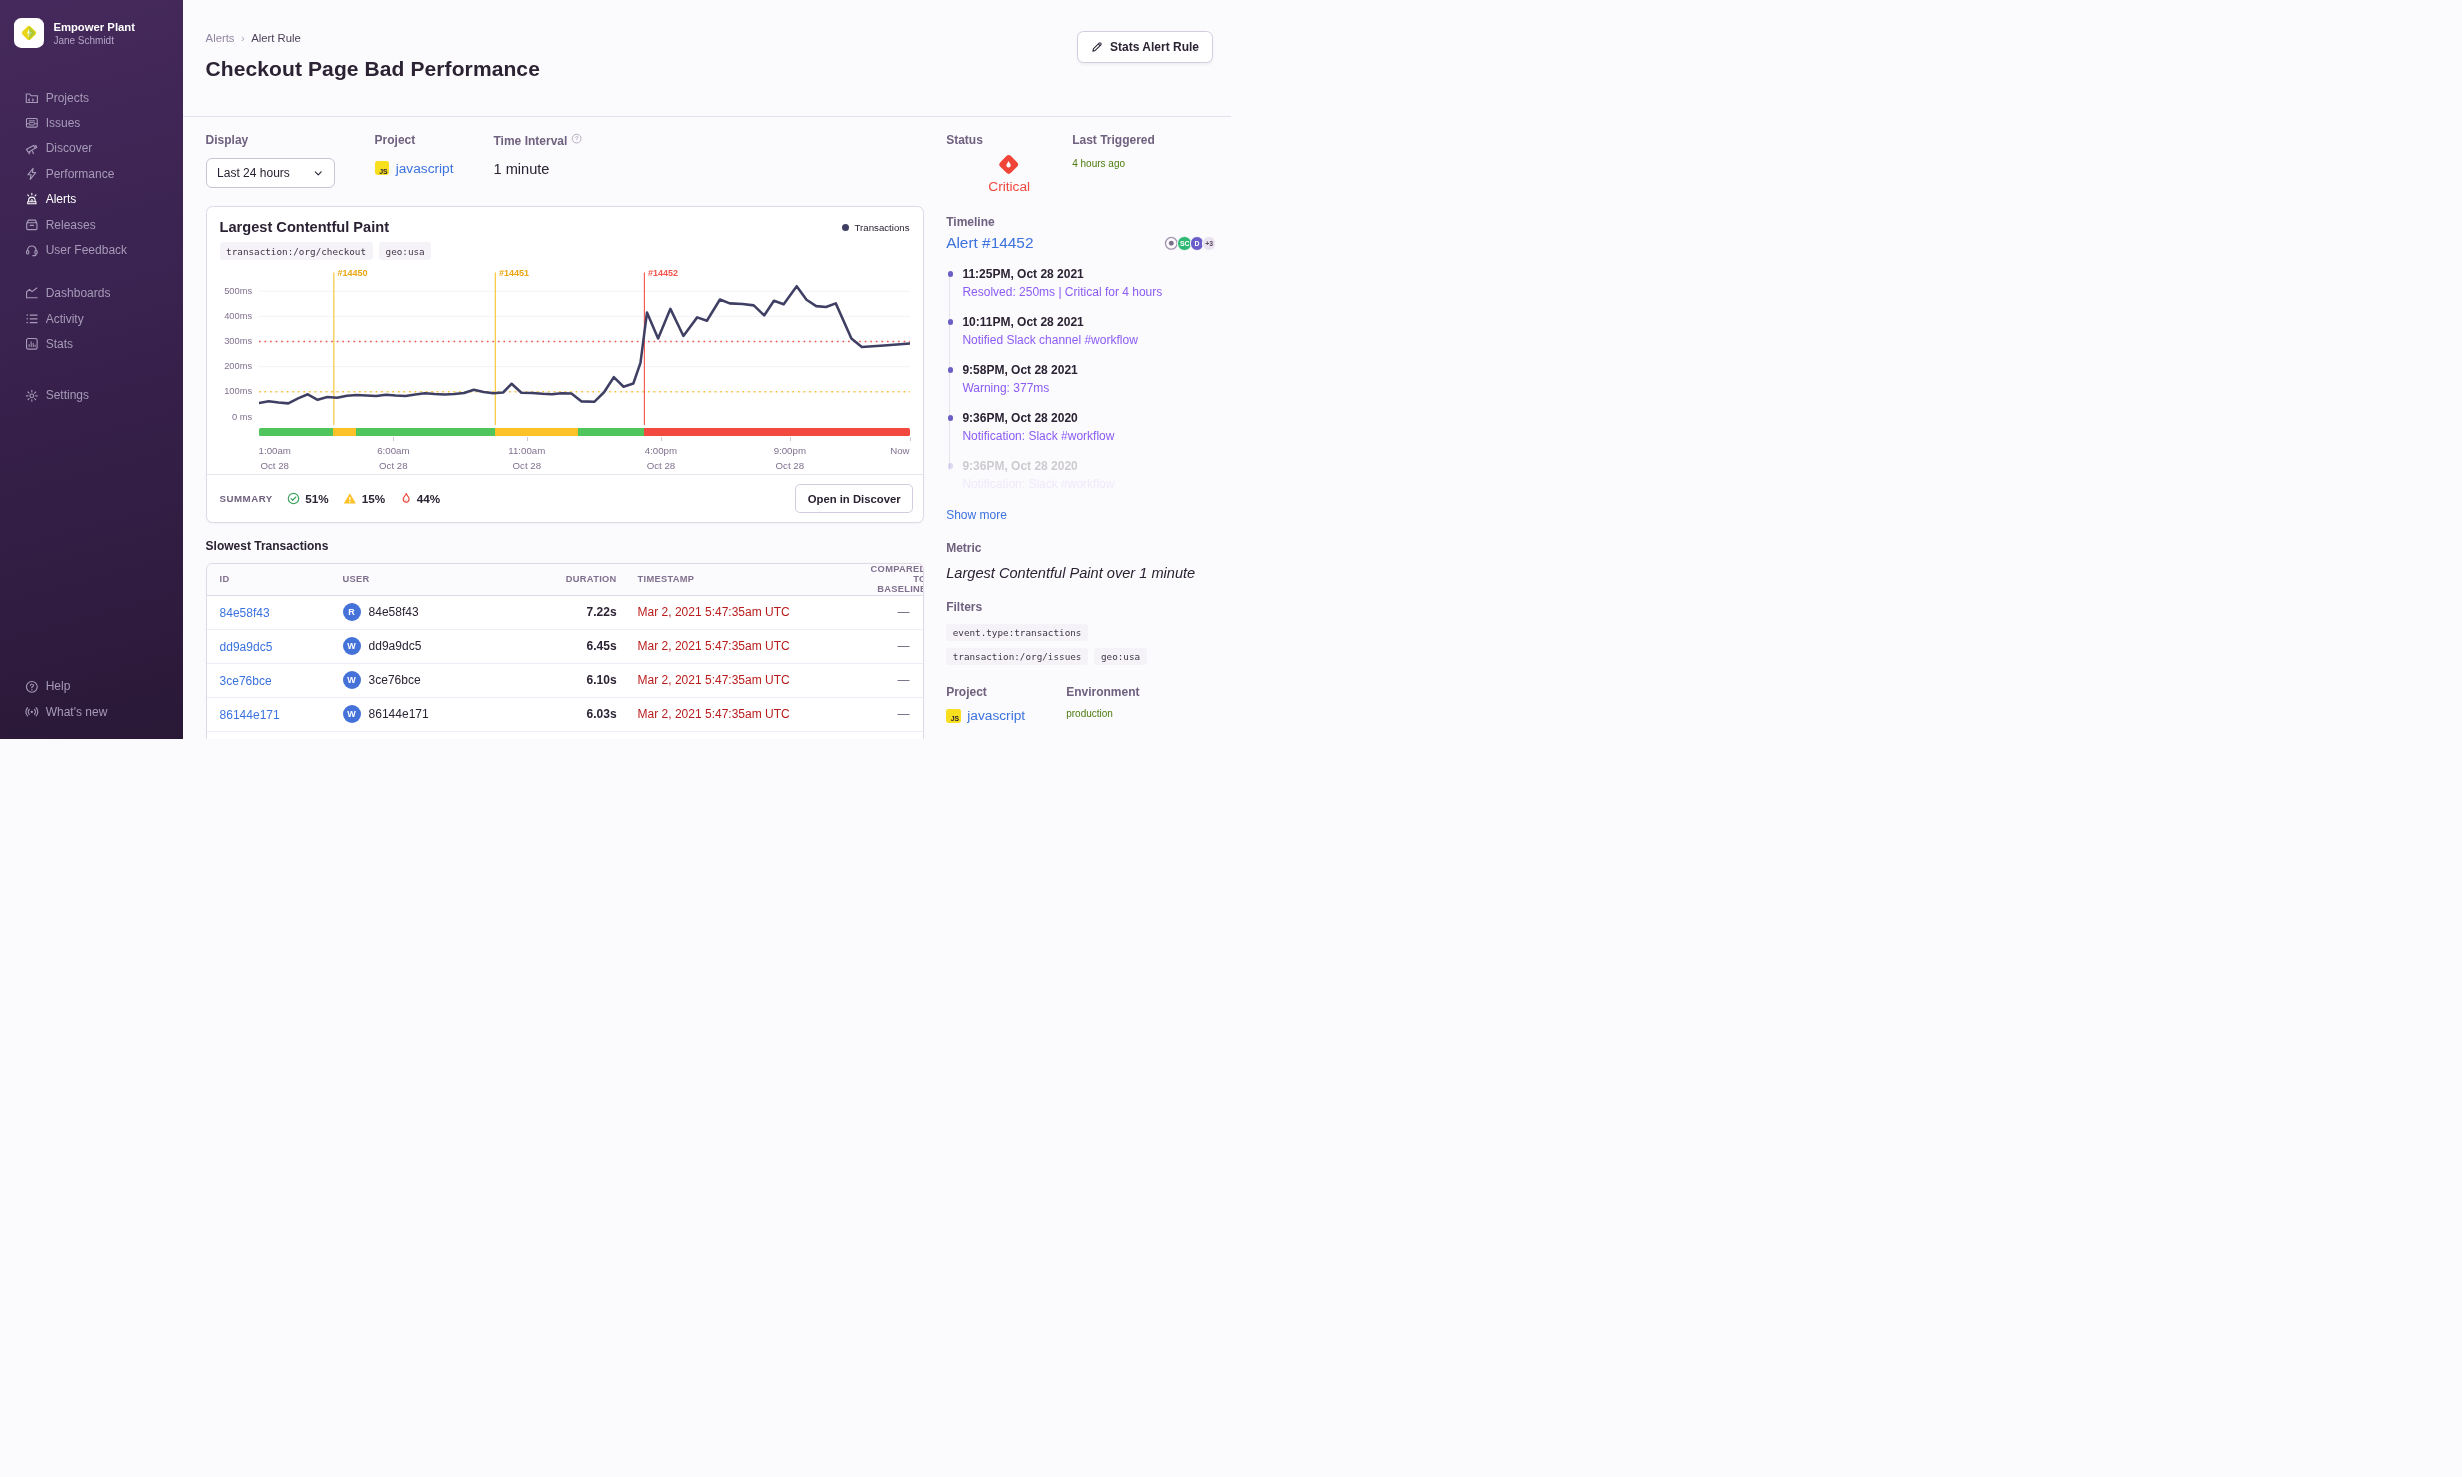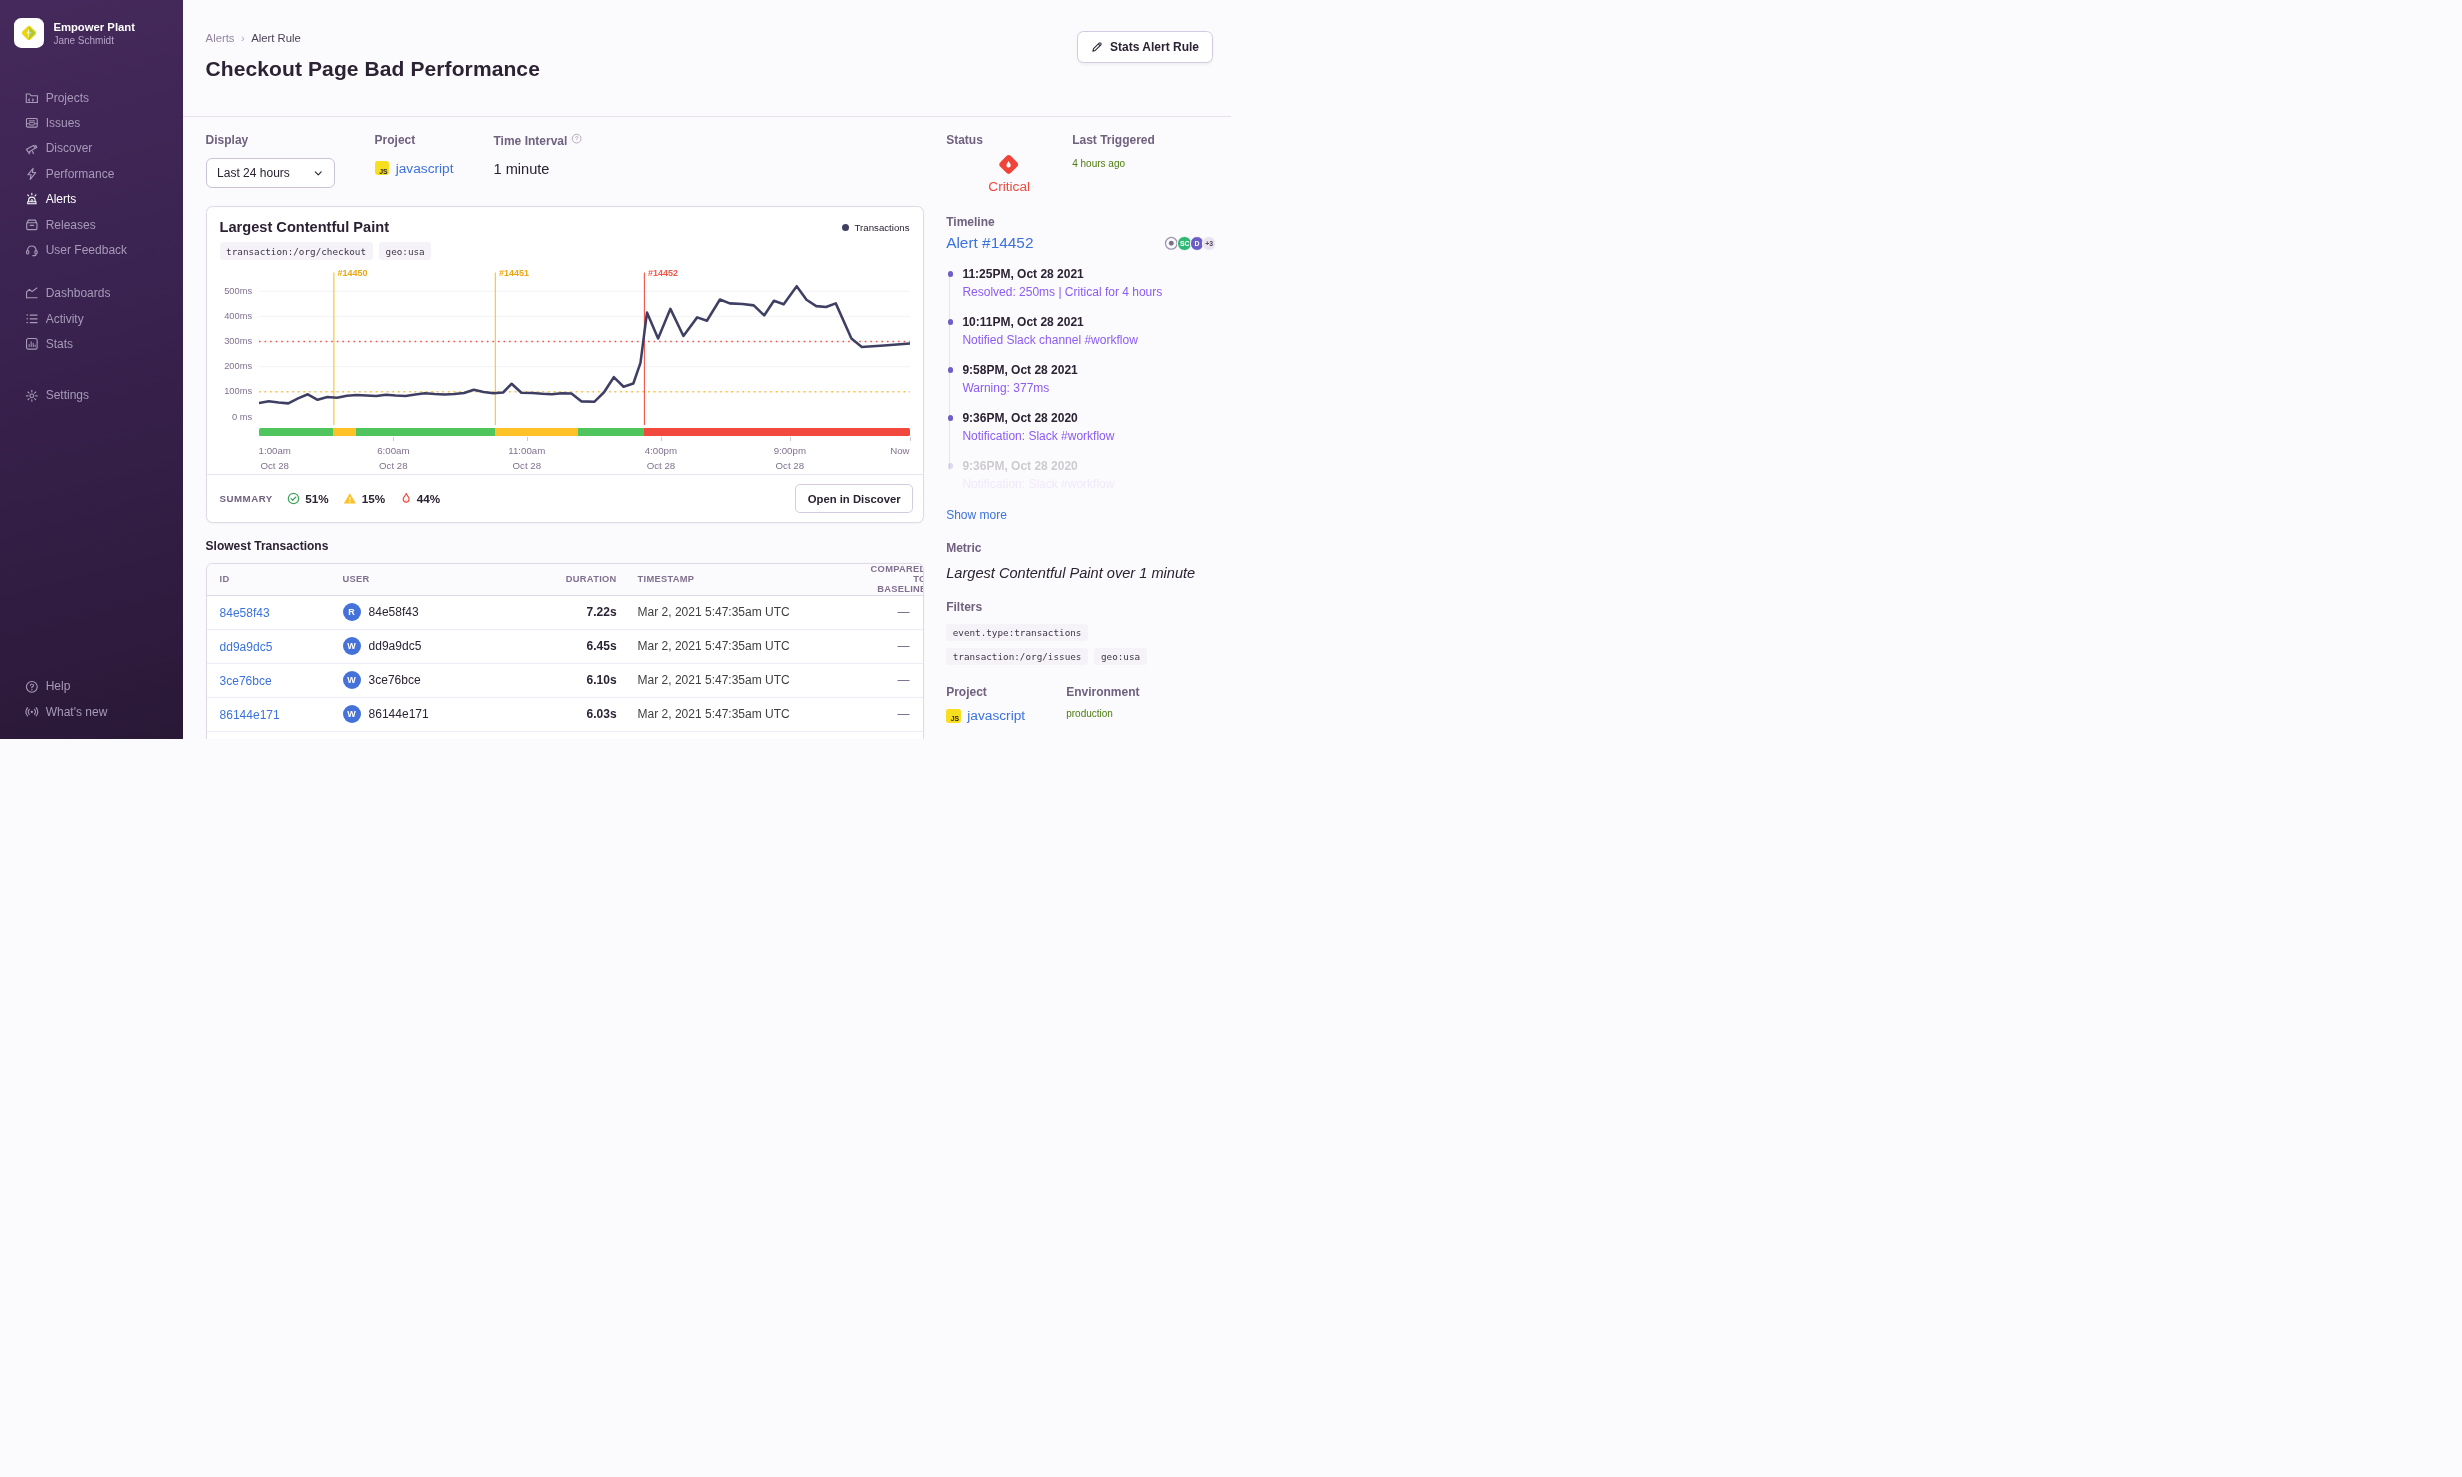--- a/index.html
+++ b/index.html
@@ -89,21 +89,21 @@
   .th { font-size:9.3px; font-weight:700; letter-spacing:0.3px; color:#80708f; }
   .th.r, .c-dur, .c-base { text-align:right; }
   .trow { height:34px; border-bottom:0.8px solid #f0ebf4; background:#fff; }
   .trow:last-child { border-bottom:none; }
   .c-id a { font-size:12px; color:#3b72de; text-decoration:none; cursor:pointer; }
   .c-user { display:flex; align-items:center; gap:8px; }
   .uav { width:18px; height:18px; border-radius:50%; background:#4472d8; color:#fff; font-size:9px; font-weight:700;
     display:flex; align-items:center; justify-content:center; }
   .uname { font-size:12px; color:#2b2233; }
   .c-dur { font-size:12px; font-weight:600; color:#2b2233; }
-  .c-ts { font-size:12px; color:#404040; }
+  .c-ts { font-size:12px; color:#b91c1c; }
   .c-base { font-size:12px; color:#6f617f; }
 
   
   .two-col { display:grid; grid-template-columns:126px 1fr; }
   .value-17 { font-size:10px; color:#4d7c0f; margin-top:11.3px; }
   .status-val { display:flex; align-items:center; gap:7.3px; margin-top:9.7px;flex-direction:column; }
   .status-critical-text { color:#f1493e; font-size:13.7px; }
   .diamond { width:15.4px; height:15.4px; background:#f04438; border-radius:3.2px; transform:rotate(45deg);
     display:flex; align-items:center; justify-content:center; flex:0 0 auto; }
   .diamond svg { transform:rotate(-45deg); }

